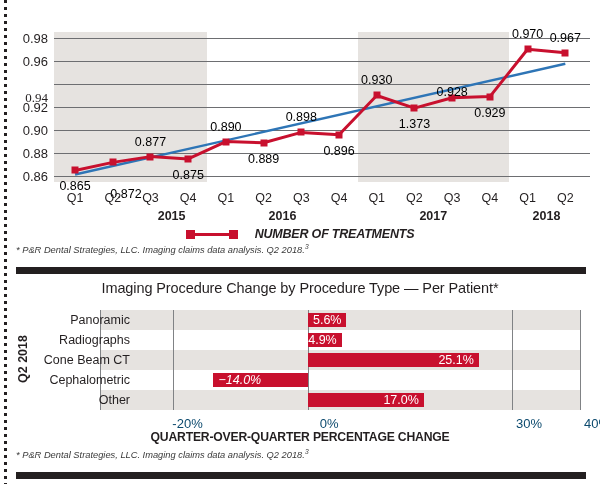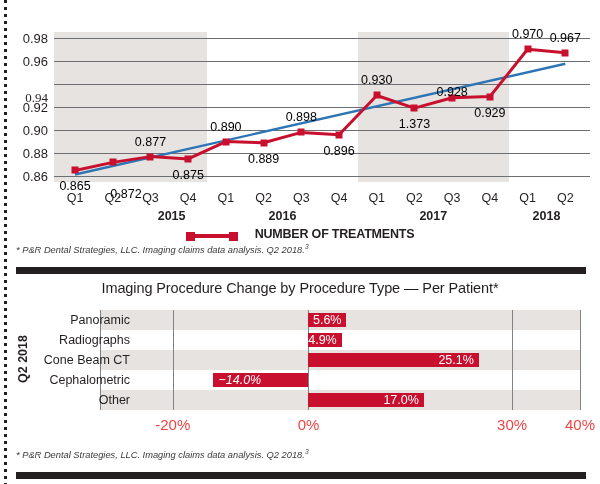--- a/index.html
+++ b/index.html
@@ -58,22 +58,22 @@
   }
   .dlabel{
     position:absolute;font-size:12.5px;color:#000000;white-space:nowrap;
     transform:translate(-50%,-50%);
   }
   .marker{
     position:absolute;width:7px;height:7px;background:#c8102e;
     transform:translate(-50%,-50%);
   }
   .legend{
-    position:absolute;display:flex;align-items:flex-end;justify-content:center;
-    left:0;right:0;gap:17px;
+    position:absolute;display:flex;align-items:center;justify-content:center;
+    left:0;right:0;gap:17px;font-style:italic;
   }
   .legend-swatch{position:relative;width:52px;height:11px;}
   .legend-swatch .ln{position:absolute;left:0;right:0;top:4px;height:3.5px;background:#c8102e;}
   .legend-swatch .sq{position:absolute;top:1.5px;width:9px;height:9px;background:#c8102e;}
   .legend-swatch .sq.a{left:0;}
   .legend-swatch .sq.b{right:0;}
   .legend-label{font-size:12.5px;font-weight:bold;color:#231f20;letter-spacing:-0.2px;}
 
   
   #bar-plot{position:absolute;}
@@ -82,21 +82,21 @@
     position:absolute;right:0;text-align:right;font-size:12.5px;color:#231f20;
     transform:translateY(-50%);white-space:nowrap;padding-right:4px;
   }
   .vgrid{position:absolute;width:1px;background:#808285;}
   .bar{position:absolute;background:#c8102e;}
   .barval{
     position:absolute;font-size:12.5px;color:#ffffff;font-weight:normal;
     transform:translateY(-50%);white-space:nowrap;
   }
   .xtick-b{
-    position:absolute;text-align:center;font-size:15px;color:#ef4444;
+    position:absolute;text-align:right;font-size:13px;color:#0c4a6e;
     width:60px;transform:translateX(-50%);
   }
   .axis-title{
     position:absolute;left:0;right:0;text-align:center;
     font-size:12.2px;font-weight:bold;color:#231f20;letter-spacing:-0.2px;
   }
   .yaxis-title{
     position:absolute;font-size:12.5px;font-weight:bold;color:#231f20;
     transform-origin:center center;transform:rotate(-90deg);
     white-space:nowrap;text-align:center;
@@ -222,20 +222,21 @@
         <div class="xtick-b" style="left: 172.727px; top: 140px;">-20%</div>
         <div class="xtick-b" style="left: 308.485px; top: 140px;">0%</div>
         <div class="xtick-b" style="left: 512.121px; top: 140px;">30%</div>
         <div class="xtick-b" style="left: 580px; top: 140px;">40%</div>
         <div class="barval" style="top: 44px; left: 341.497px; transform: translate(-100%, -50%);">5.6%</div>
         <div class="barval" style="top: 64px; left: 336.745px; transform: translate(-100%, -50%);">4.9%</div>
         <div class="barval" style="top: 84px; left: 473.861px; transform: translate(-100%, -50%); text-align: center;">25.1%</div>
         <div class="barval" style="top: 104px; left: 218.455px; font-style: italic;">−14.0%</div>
         <div class="barval" style="top: 124px; left: 418.879px; transform: translate(-100%, -50%);">17.0%</div>
       </div>
+    <div class="axis-title" style="top:154px;">QUARTER-OVER-QUARTER PERCENTAGE CHANGE</div>
     <div class="footnote" style="left:16px;top:172px;">
       <span>* P&amp;R Dental Strategies, LLC. Imaging claims data analysis. Q2 2018.</span><sup>3</sup>
     </div>
   </div>
 
   <div class="rule-thick" style="left:16px;width:570px;top:472px;"></div>
 
 </div>
 
 </body></html>

